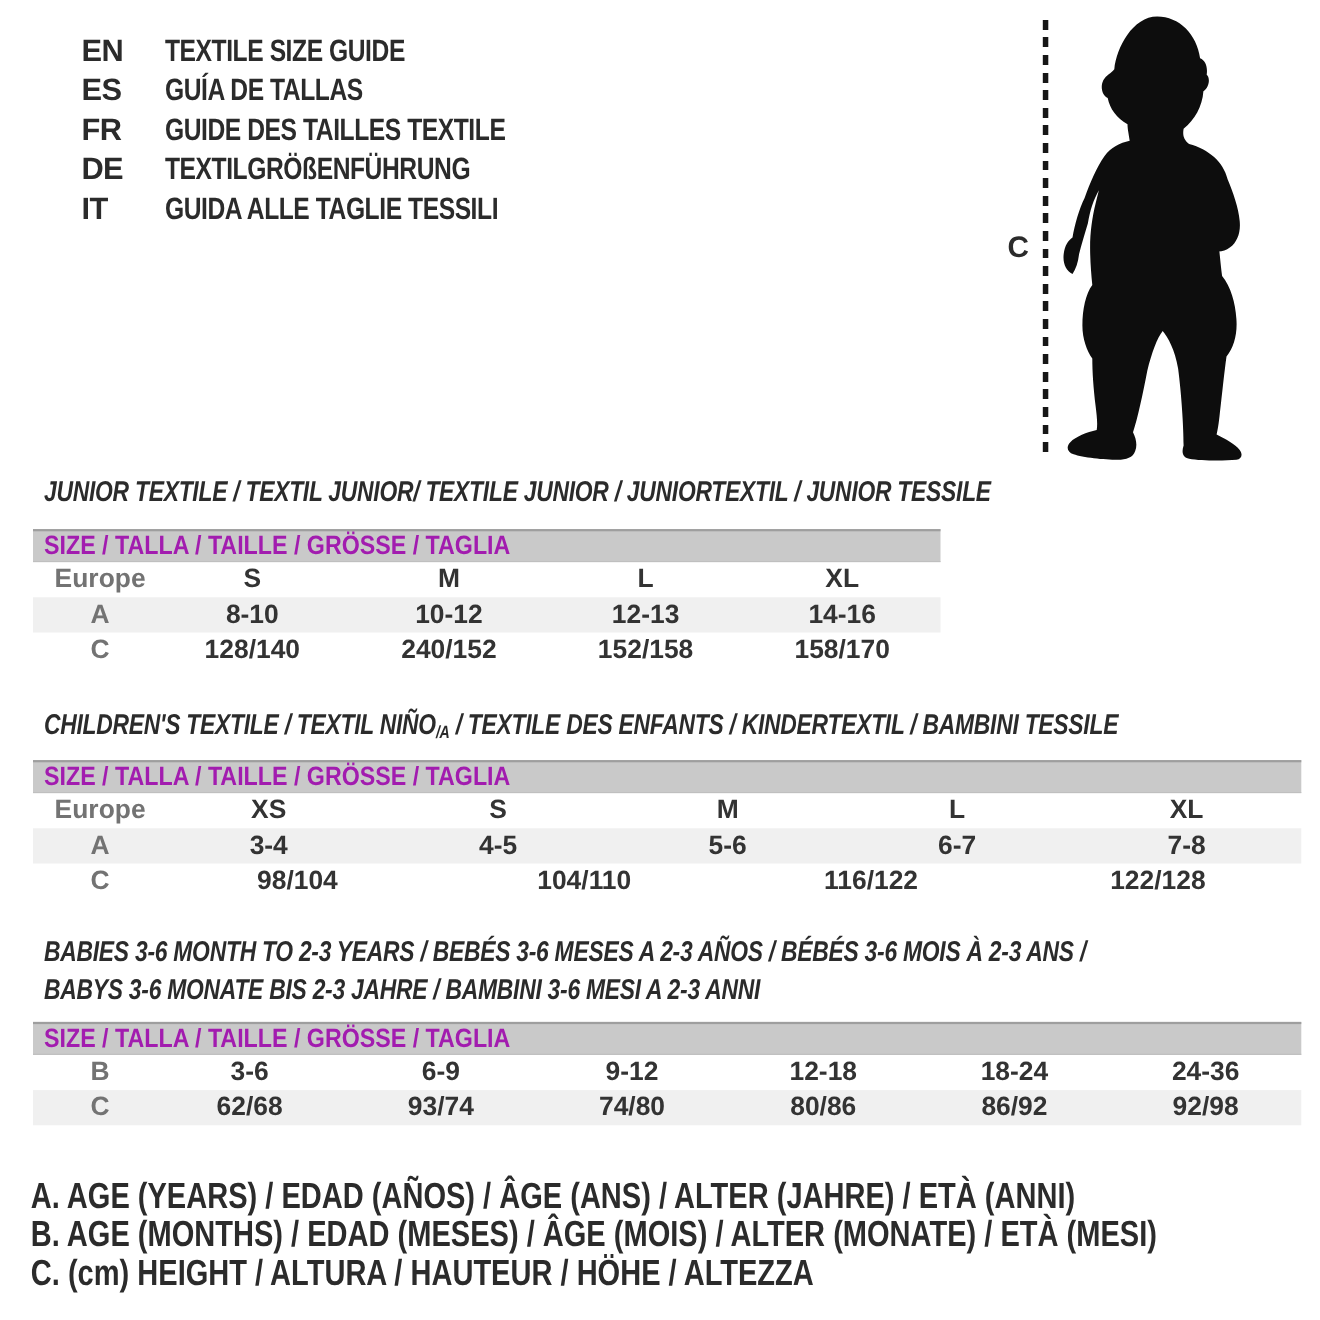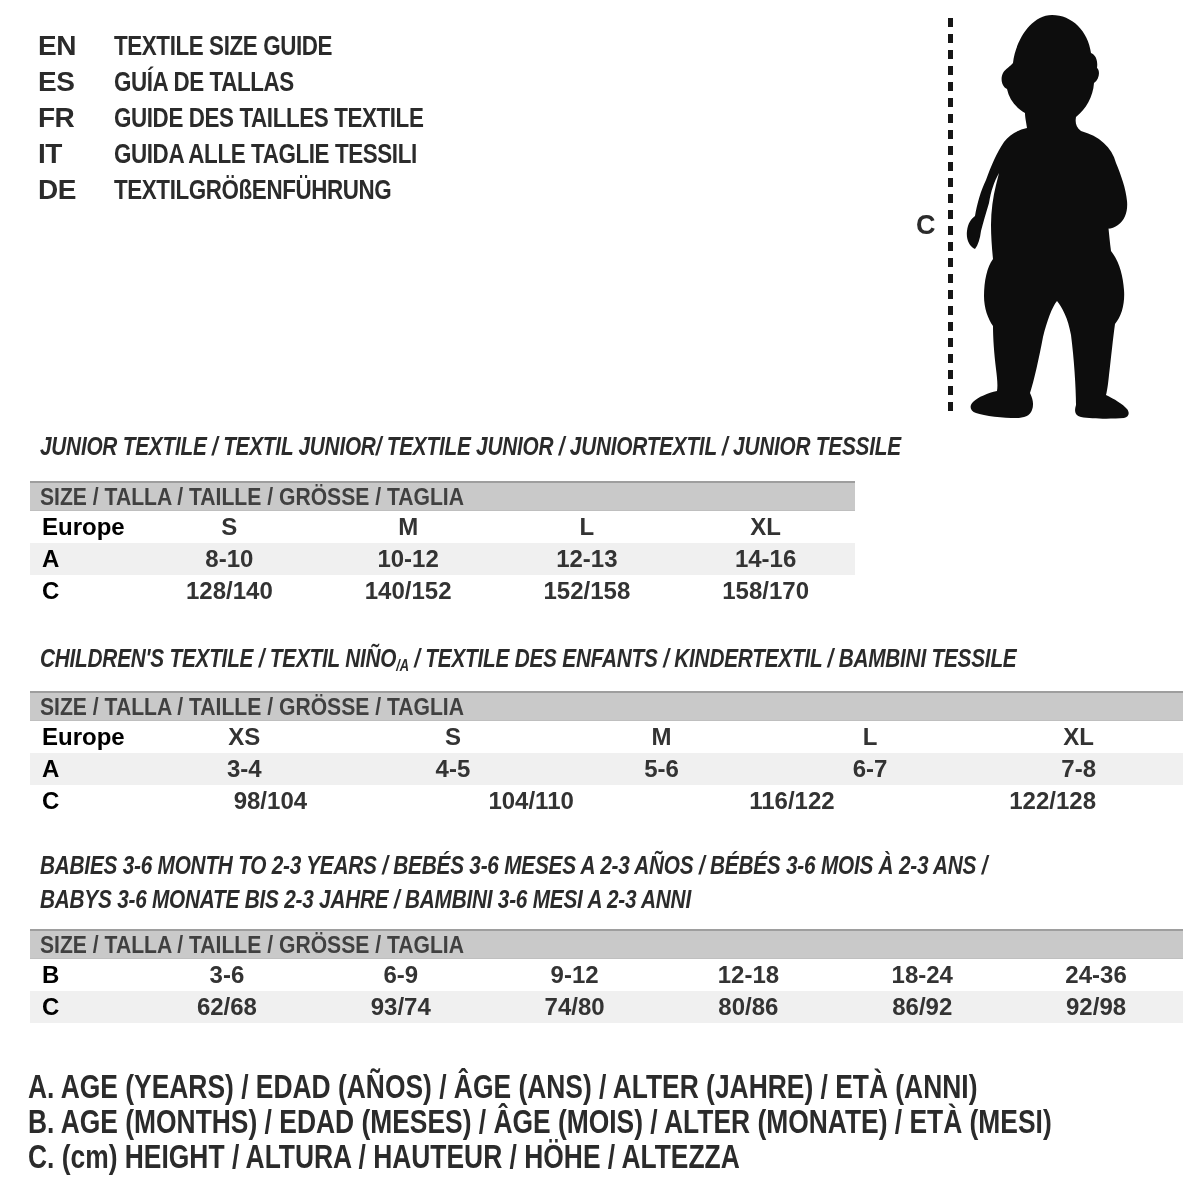--- a/index.html
+++ b/index.html
@@ -12,45 +12,45 @@
     color:#2b2b2b;
     overflow:hidden;
   }
   
   .cond{display:inline-block;transform:scaleX(0.80);transform-origin:0 50%;white-space:nowrap;}
   .cond-m{display:inline-block;transform:scaleX(0.88);transform-origin:0 50%;white-space:nowrap;}
 
   
   .lang-block{position:absolute;left:38px;top:28px;}
   .lang-row{display:flex;align-items:center;height:36px;font-size:28px;letter-spacing:-0.5px;}
-  .lang-code{width:76px;flex:0 0 76px;}
+  .lang-code{width:76px;flex:0 0 76px;margin-left:36px;}
 
   
   .measure-line{
     position:absolute;left:948px;top:18px;width:5px;height:398px;
     background:repeating-linear-gradient(to bottom,#161616 0 9px,transparent 9px 16px);
   }
   .measure-label{position:absolute;left:916px;top:210px;font-size:27px;}
   .silhouette{position:absolute;left:964px;top:13px;}
 
   
   .section-title{position:absolute;left:40px;font-size:26px;letter-spacing:-0.3px;white-space:nowrap;font-style:italic;}
   .sub{font-size:0.62em;vertical-align:-0.25em;}
 
   
   .size-table{position:absolute;left:30px;}
   .size-bar{
     height:30px;background:#c9c9c9;
     border-top:2px solid #9e9e9e;border-bottom:1px solid #bfbfbf;
     display:flex;align-items:center;
-    font-size:24px;color:#404040;padding-left:10px;box-sizing:border-box;
+    font-size:24px;color:#a21caf;padding-left:10px;box-sizing:border-box;
   }
   .t-row{display:flex;align-items:center;height:32px;font-size:24px;color:#333;}
   .t-row.shaded{background:#f0f0f0;}
-  .row-label{flex:0 0 110px;padding-left:12px;box-sizing:border-box;color:#000000;}
+  .row-label{flex:0 0 110px;padding-left:12px;box-sizing:border-box;color:#737373;text-align:center;}
   .cell{flex:1;text-align:center;}
 
   
   .legend-line{position:absolute;left:28px;font-size:33px;white-space:nowrap;}
 </style>
 </head>
 <body>
 
 <div class="page">
 
@@ -61,26 +61,26 @@
     </div>
     <div class="lang-row">
       <span class="lang-code">ES</span>
       <span class="cond">GUÍA DE TALLAS</span>
     </div>
     <div class="lang-row">
       <span class="lang-code">FR</span>
       <span class="cond">GUIDE DES TAILLES TEXTILE</span>
     </div>
     <div class="lang-row">
+      <span class="lang-code">DE</span>
+      <span class="cond">TEXTILGRÖßENFÜHRUNG</span>
+    </div>
+    <div class="lang-row">
       <span class="lang-code">IT</span>
       <span class="cond">GUIDA ALLE TAGLIE TESSILI</span>
-    </div>
-    <div class="lang-row">
-      <span class="lang-code">DE</span>
-      <span class="cond">TEXTILGRÖßENFÜHRUNG</span>
     </div>
   </div>
 
   <div class="measure-line"></div>
   <div class="measure-label">C</div>
   <svg class="silhouette" width="180" height="408" viewBox="0 0 180 408" aria-hidden="true">
     <path fill="#0d0d0d" d="
       M 88 2
       C 108 2 124 18 127 40
       C 132 42 134 48 133 55
@@ -153,21 +153,21 @@
     <div class="t-row shaded">
       <span class="row-label">A</span>
       <span class="cell">8-10</span>
       <span class="cell">10-12</span>
       <span class="cell">12-13</span>
       <span class="cell">14-16</span>
     </div>
     <div class="t-row">
       <span class="row-label">C</span>
       <span class="cell">128/140</span>
-      <span class="cell">140/152</span>
+      <span class="cell">240/152</span>
       <span class="cell">152/158</span>
       <span class="cell">158/170</span>
     </div>
   </div>
 
   <div class="section-title" style="top:643px;">
     <span class="cond"><span>CHILDREN'S TEXTILE / TEXTIL NIÑO</span><span class="sub">/A</span><span> / TEXTILE DES ENFANTS / KINDERTEXTIL / BAMBINI TESSILE</span></span>
   </div>
   <div class="size-table" style="top:691px;width:1153px;">
     <div class="size-bar">

